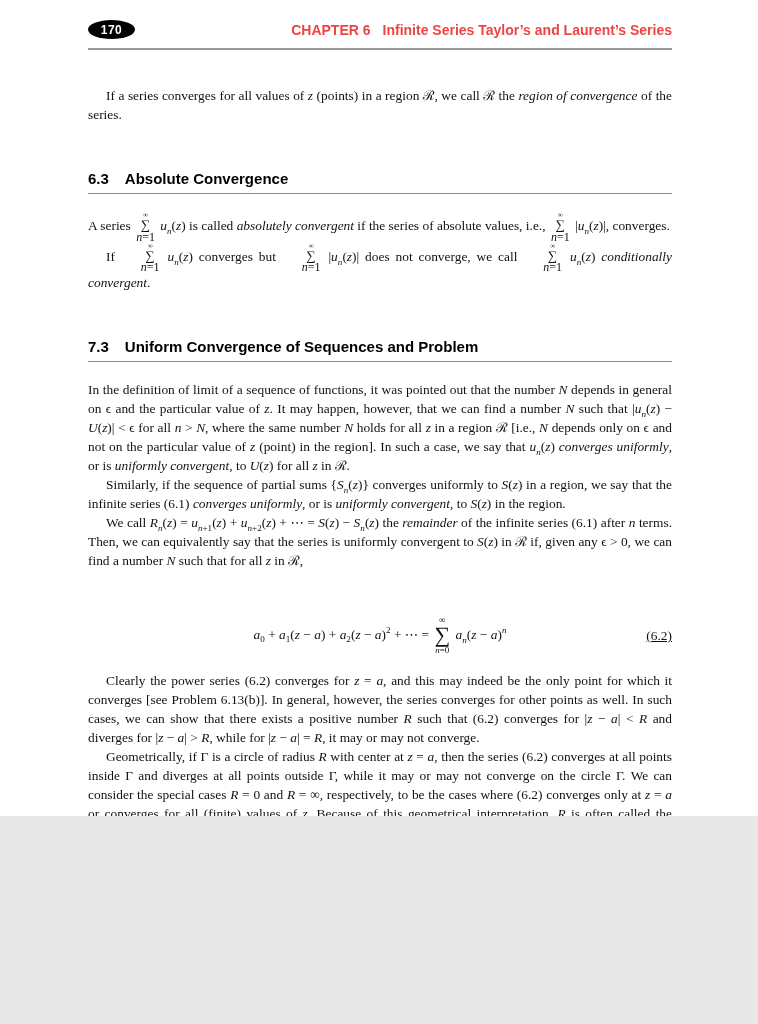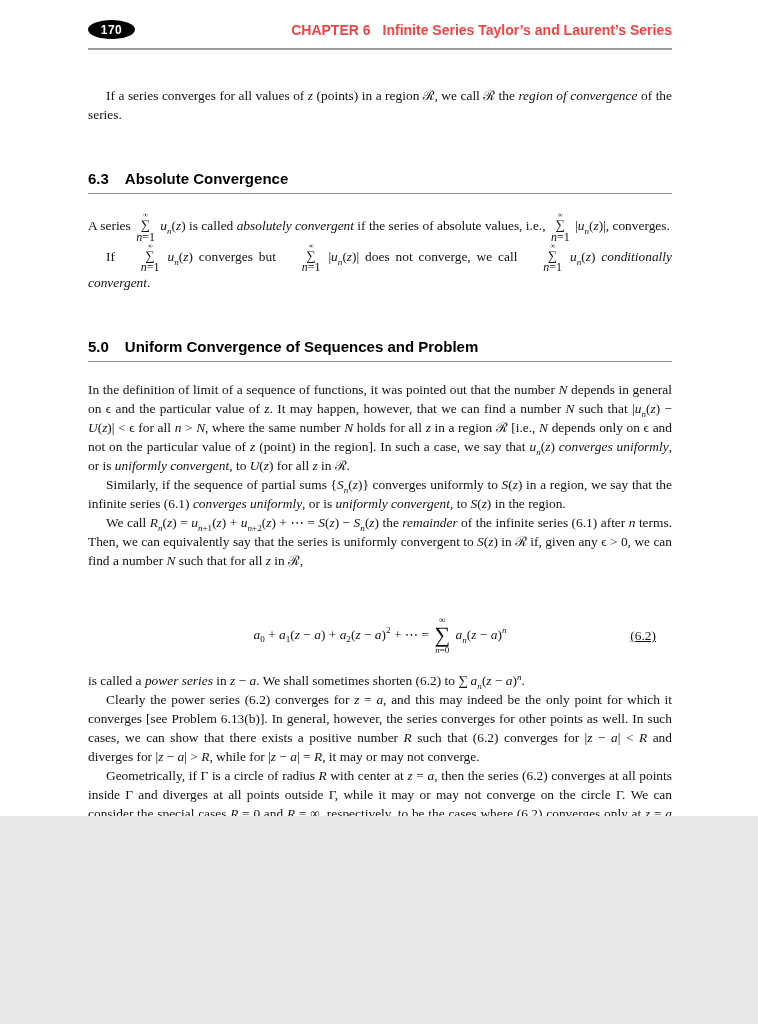--- a/index.html
+++ b/index.html
@@ -38,21 +38,21 @@
   .ms-t{font-size:7px;line-height:1;}
   .ms-m{font-size:13px;line-height:0.9;}
   .ms-b{font-size:12px;line-height:1;}
   .msum.big .ms-t,.msum.big .ms-b{font-size:9px;}
   .msum.big .ms-m{font-size:22px;line-height:0.95;}
   
   .equation{
     position:relative;display:flex;justify-content:center;align-items:center;
     font-size:13.4px;margin:16px 0;
   }
-  .eq-num{position:absolute;right:16px;top:50%;transform:translateY(-50%);text-decoration:underline;}
+  .eq-num{position:absolute;right:0;top:50%;transform:translateY(-50%);text-decoration:underline;}
 </style>
 </head>
 <body>
 
 <div class="page">
 
   <div class="page-header">
     <div class="badge">170</div>
     <div class="chapter">
       <span>CHAPTER 6</span><span class="chap-title">Infinite Series Taylor’s and Laurent’s Series</span>
@@ -87,34 +87,33 @@
           <span class="ms-b"><i>n</i>=1</span>
         </span> |<i>u<sub>n</sub></i>(<i>z</i>)| does not converge, we call <span class="msum">
           <span class="ms-t">∞</span>
           <span class="ms-m">∑</span>
           <span class="ms-b"><i>n</i>=1</span>
         </span> <i>u<sub>n</sub></i>(<i>z</i>) <i>conditionally convergent</i>.</p>
   </div>
 
   <div class="section">
     <div class="sec-head">
-      <span class="sec-num">5.0</span><span>Uniform Convergence of Sequences and Problem</span>
+      <span class="sec-num">7.3</span><span>Uniform Convergence of Sequences and Problem</span>
     </div>
     <p class="para">In the definition of limit of a sequence of functions, it was pointed out that the number <i>N</i> depends in general on ϵ and the particular value of <i>z</i>. It may happen, however, that we can find a number <i>N</i> such that |<i>u<sub>n</sub></i>(<i>z</i>) − <i>U</i>(<i>z</i>)| &lt; ϵ for all <i>n</i> &gt; <i>N</i>, where the same number <i>N</i> holds for all <i>z</i> in a region ℛ [i.e., <i>N</i> depends only on ϵ and not on the particular value of <i>z</i> (point) in the region]. In such a case, we say that <i>u<sub>n</sub></i>(<i>z</i>) <i>converges uniformly</i>, or is <i>uniformly convergent</i>, to <i>U</i>(<i>z</i>) for all <i>z</i> in ℛ.</p>
     <p class="para ind">Similarly, if the sequence of partial sums {<i>S<sub>n</sub></i>(<i>z</i>)} converges uniformly to <i>S</i>(<i>z</i>) in a region, we say that the infinite series (6.1) <i>converges uniformly</i>, or is <i>uniformly convergent</i>, to <i>S</i>(<i>z</i>) in the region.</p>
     <p class="para ind">We call <i>R<sub>n</sub></i>(<i>z</i>) = <i>u</i><sub><i>n</i>+1</sub>(<i>z</i>) + <i>u</i><sub><i>n</i>+2</sub>(<i>z</i>) + ⋯ = <i>S</i>(<i>z</i>) − <i>S<sub>n</sub></i>(<i>z</i>) the <i>remainder</i> of the infinite series (6.1) after <i>n</i> terms. Then, we can equivalently say that the series is uniformly convergent to <i>S</i>(<i>z</i>) in ℛ if, given any ϵ &gt; 0, we can find a number <i>N</i> such that for all <i>z</i> in ℛ,</p>
   </div>
 
   <div class="section">
     <div class="equation">
       <span><i>a</i><sub>0</sub> + <i>a</i><sub>1</sub>(<i>z</i> − <i>a</i>) + <i>a</i><sub>2</sub>(<i>z</i> − <i>a</i>)<sup>2</sup> + ⋯ = <span class="msum big">
             <span class="ms-t">∞</span>
             <span class="ms-m">∑</span>
             <span class="ms-b"><i>n</i>=0</span>
           </span> <i>a<sub>n</sub></i>(<i>z</i> − <i>a</i>)<sup><i>n</i></sup></span>
       <span class="eq-num">(6.2)</span>
     </div>
-    <p class="para">is called a <i>power series</i> in <i>z</i> − <i>a</i>. We shall sometimes shorten (6.2) to ∑ <i>a<sub>n</sub></i>(<i>z</i> − <i>a</i>)<sup><i>n</i></sup>.</p>
     <p class="para ind">Clearly the power series (6.2) converges for <i>z</i> = <i>a</i>, and this may indeed be the only point for which it converges [see Problem 6.13(b)]. In general, however, the series converges for other points as well. In such cases, we can show that there exists a positive number <i>R</i> such that (6.2) converges for |<i>z</i> − <i>a</i>| &lt; <i>R</i> and diverges for |<i>z</i> − <i>a</i>| &gt; <i>R</i>, while for |<i>z</i> − <i>a</i>| = <i>R</i>, it may or may not converge.</p>
     <p class="para ind">Geometrically, if Γ is a circle of radius <i>R</i> with center at <i>z</i> = <i>a</i>, then the series (6.2) converges at all points inside Γ and diverges at all points outside Γ, while it may or may not converge on the circle Γ. We can consider the special cases <i>R</i> = 0 and <i>R</i> = ∞, respectively, to be the cases where (6.2) converges only at <i>z</i> = <i>a</i> or converges for all (finite) values of <i>z</i>. Because of this geometrical interpretation, <i>R</i> is often called the <i>radius of convergence</i> of (6.2) and the corresponding circle is called the <i>circle of convergence</i>.</p>
   </div>
 
 </div>
 
 </body></html>

